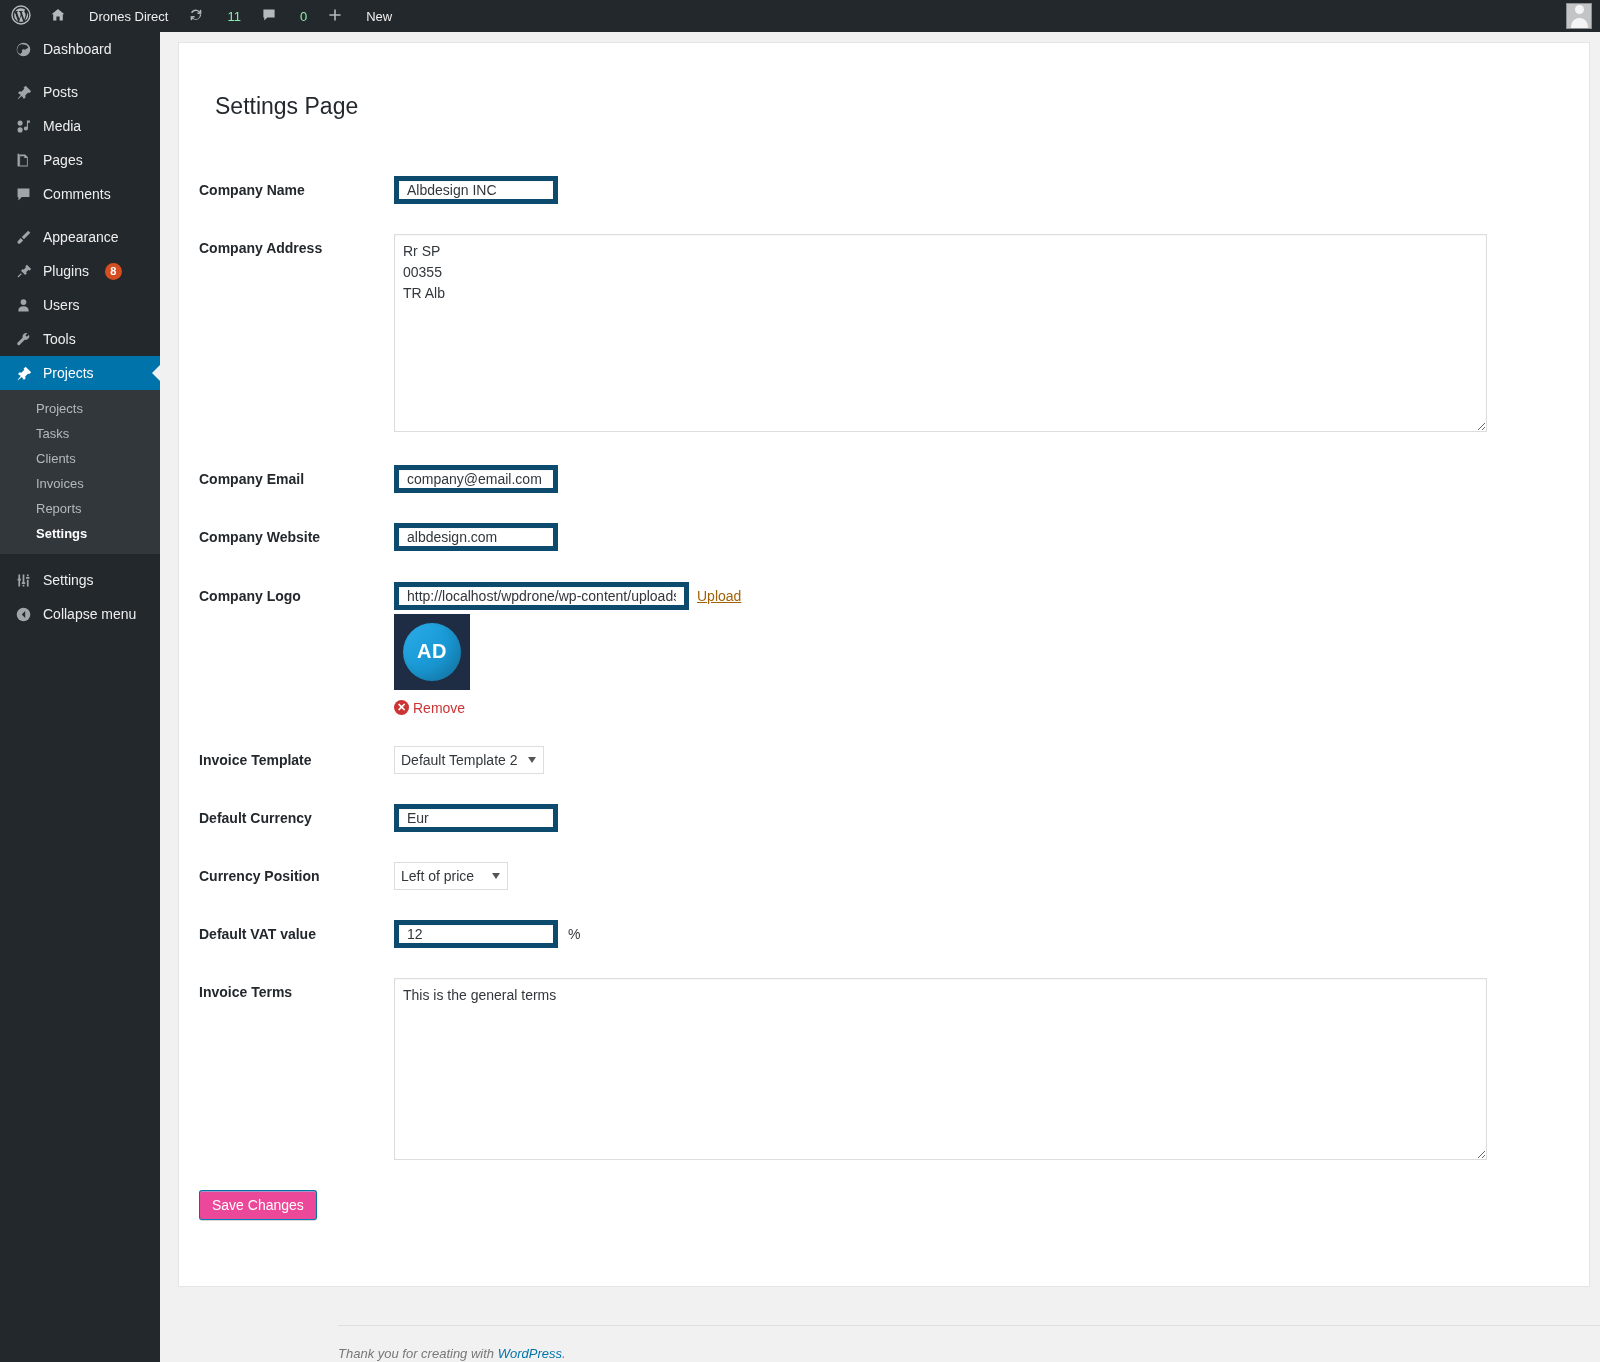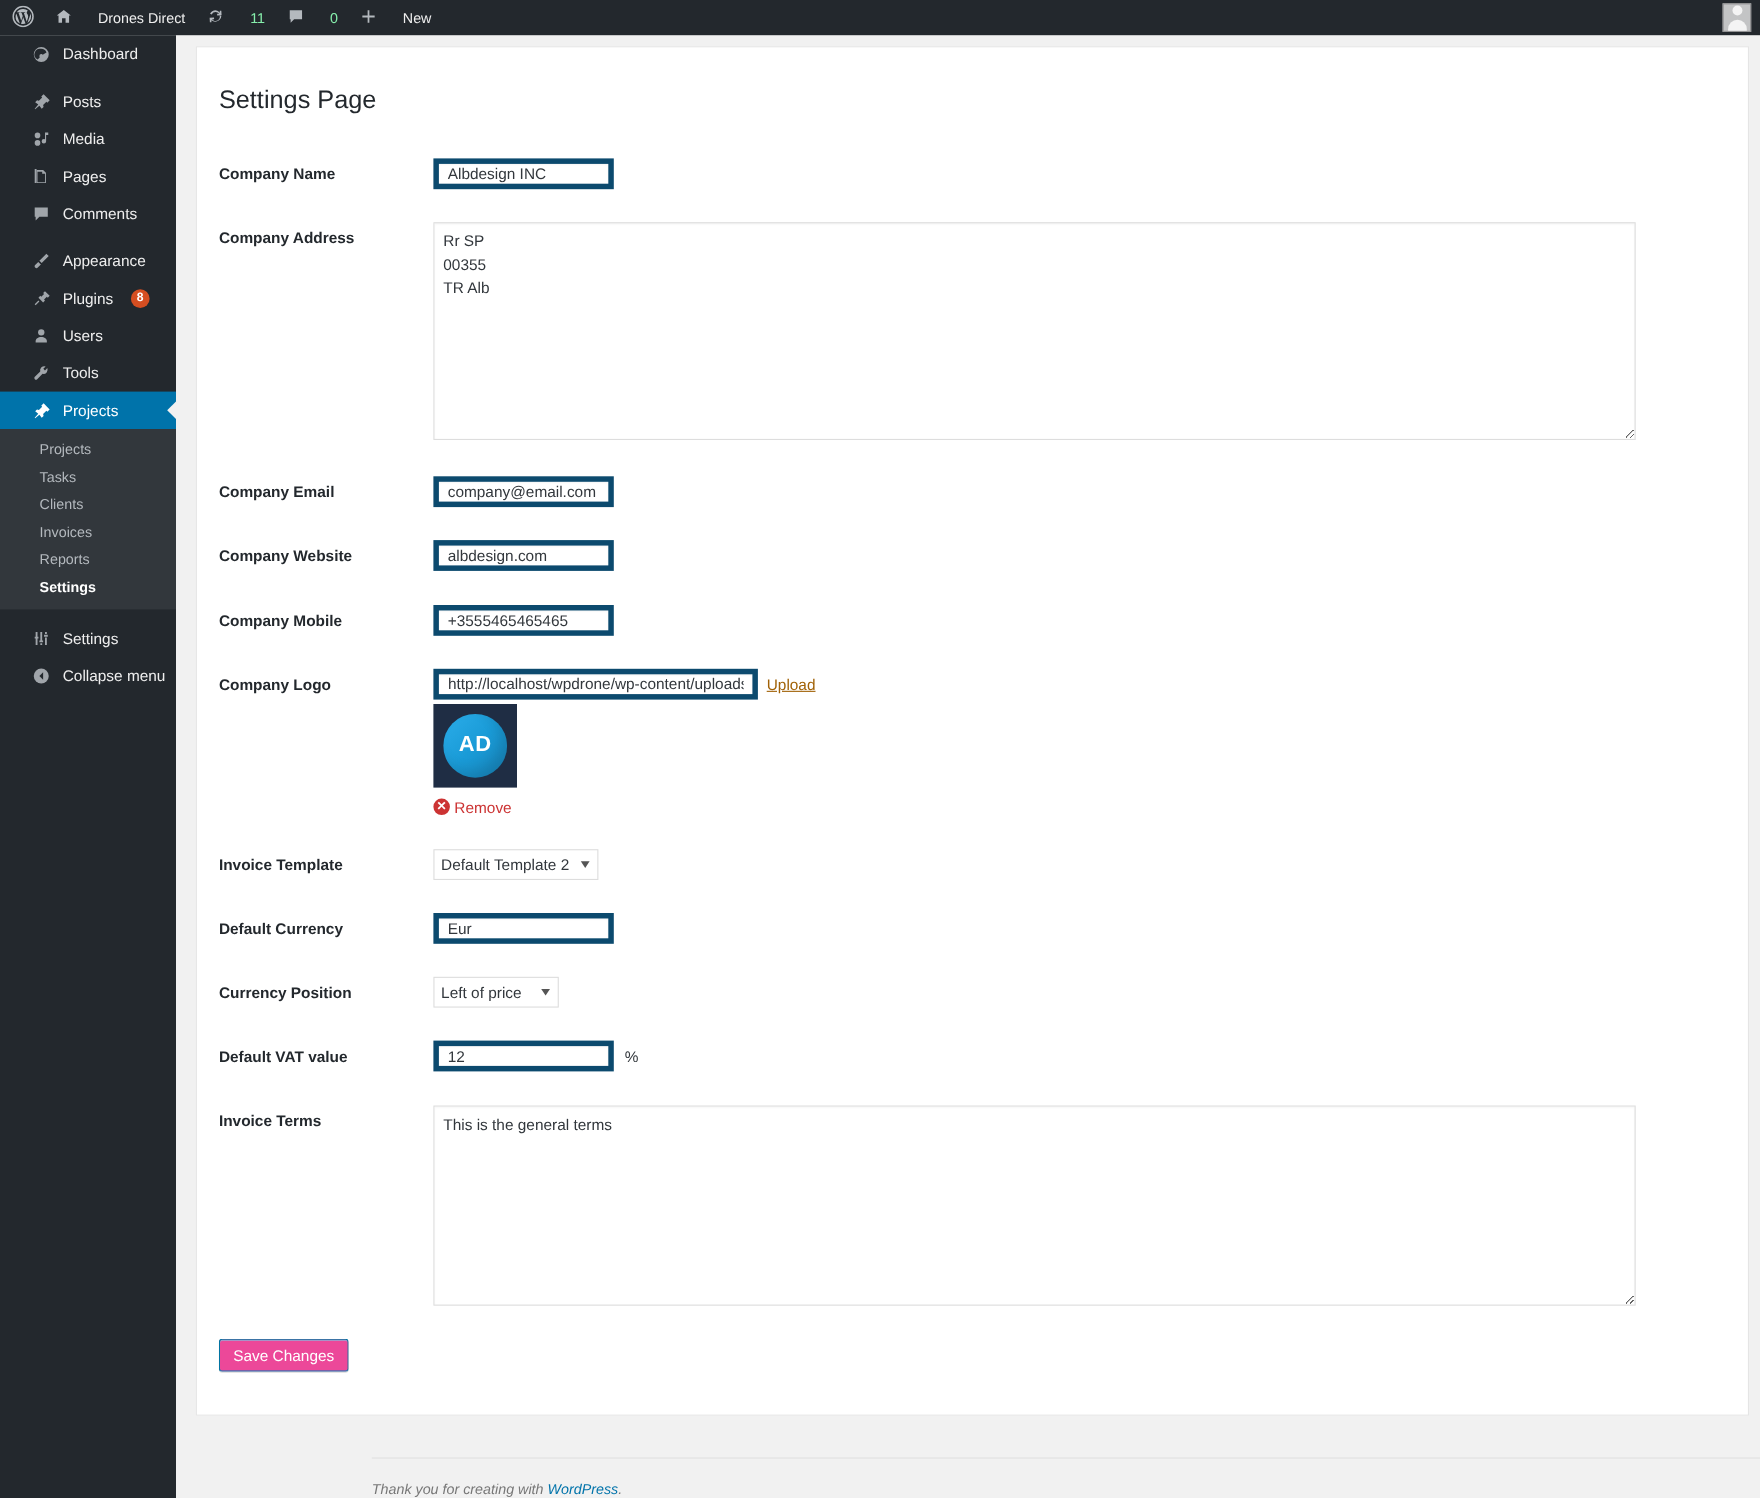--- a/index.html
+++ b/index.html
@@ -43,21 +43,21 @@
     position: absolute; top: 32px; left: 0;
     width: 160px; height: 1330px;
     background: #23282d;
     color: #eee;
     font-size: 14px;
     z-index: 40;
   }
   .menu-top { padding-top: 0; }
   .menu-item {
     display: flex; align-items: center; gap: 10px;
-    height: 34px; padding: 0 0 0 27px;
+    height: 34px; padding: 0 0 0 13px;
     color: #eee; cursor: pointer; position: relative;
     font-size: 14px;
   }
   .menu-item .mi-icon { width: 20px; display: flex; align-items: center; justify-content: center; color: #a0a5aa; }
   .menu-sep { height: 9px; }
   .menu-item.current {
     background: #0073aa; color: #fff; font-weight: 400;
   }
   .menu-item.current .mi-icon { color: #fff; }
   .menu-item.current::after {
@@ -91,21 +91,21 @@
   .content-card {
     margin: 10px 10px 0 18px;
     background: #fff;
     border: 1px solid #e5e5e5;
     min-height: 1245px;
     padding: 0;
     position: relative;
   }
   h1.page-title {
     font-size: 23px; font-weight: 400; color: #23282d;
-    margin: 0; padding: 33px 0 24px 20px; line-height: 29px;
+    margin: 16px; padding: 33px 0 24px 20px; line-height: 29px;
   }
 
   table.form-table { border-collapse: collapse; width: 100%; }
   table.form-table th {
     text-align: left; vertical-align: top;
     width: 215px; padding: 20px 10px 20px 20px;
     font-size: 14px; font-weight: 600; color: #23282d;
     line-height: 1.3;
   }
   table.form-table td {
@@ -425,26 +425,20 @@
         </td>
       </tr>
 
       <tr>
         <th>Company Website</th>
         <td>
           <input class="txt" type="text" value="albdesign.com" style="">
         </td>
       </tr>
 
-      <tr>
-        <th>Company Mobile</th>
-        <td>
-          <input class="txt" type="text" value="+3555465465465" style="">
-        </td>
-      </tr>
 
       <tr>
         <th>Company Logo</th>
         <td>
           <input class="txt txt-url" type="text" value="http://localhost/wpdrone/wp-content/uploads/2015/01/logo.png" style=""><a class="upload-link">Upload</a>
           <div class="logo-thumb">
             <div class="logo-circle">AD</div>
           </div>
           <div class="remove-row">
             <span class="remove-ico">✕</span>

